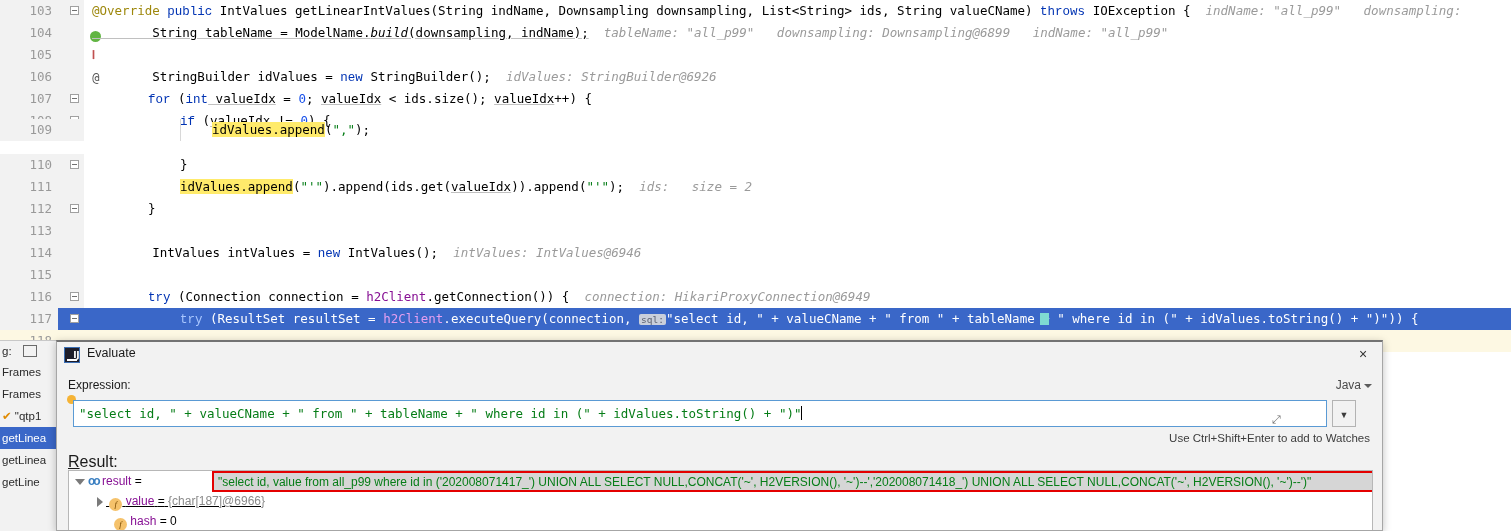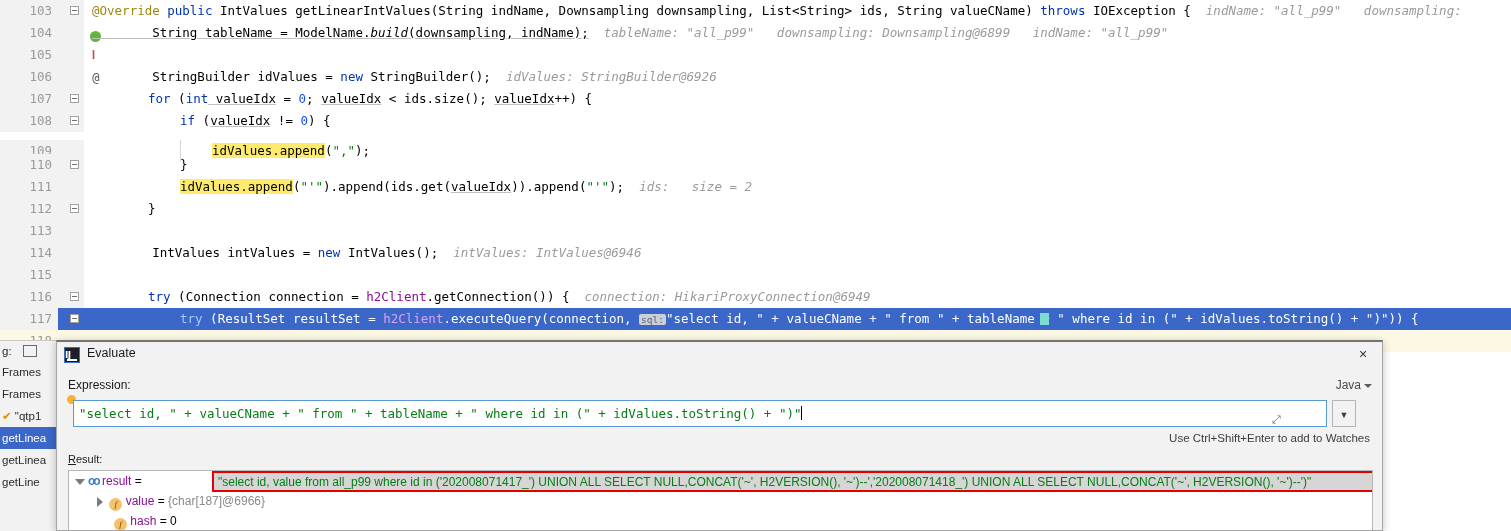--- a/index.html
+++ b/index.html
@@ -43,21 +43,21 @@
   .foldcol {
     position: absolute; left: 58px; top: 0; width: 26px; height: 22px;
     background: #f2f2f2;
   }
   .codetext {
     position: absolute; left: 92px; top: 0; height: 22px; white-space: pre;
   }
   .row-bg {
     position: absolute; left: 58px; top: 0; right: 0; height: 22px;
   }
-  .kw { color: #0033b3; font-weight: normal; }
+  .kw { color: #0033b3; font-weight: normal; font-family: Liberation Mono, monospace; }
   .anno { color: #9e880d; }
   .num { color: #1750eb; }
   .fld { color: #871094; }
   .str { color: #067d17; }
   .hintc { color: #9a9a9a; font-style: italic; }
   .u { text-decoration: underline; text-decoration-color:#c0c0c0;margin-top:24px; }
   .hl { background: #ffeb6b; }
   .selline { background: #3a67c8; color: #ffffff; }
   .selline .kw { color:#a9c7ff; }
   .selline .fld { color:#e59ff0; }
@@ -106,21 +106,21 @@
     box-shadow: 0 2px 8px rgba(0,0,0,0.25);
     overflow:hidden;
   }
   #dlg-title {
     position:absolute; left:0; top:0; width:100%; height:27px;
   }
   .ij-icon {
     position:absolute; left:7px; top:5px; width:16px; height:16px;
     background:#1e1e2b; border:1px solid #3b6fb5;
     color:#ffffff; font-family:"DejaVu Sans", sans-serif; font-size:9px;
-    font-weight:bold; line-height:15px; text-align:left; letter-spacing:-0.5px;
+    font-weight:bold; line-height:15px; text-align:right; letter-spacing:-0.5px;
   }
   .ij-icon:after {
     content:""; position:absolute; left:2px; bottom:1px; width:10px; height:2px; background:#ffffff;
   }
   #dlg-title-text {
     position:absolute; left:30px; top:4px; font-size:12.5px; color:#1a1a1a;
   }
   #dlg-close {
     position:absolute; right:10px; top:4px; width:18px; height:18px;
     text-align:center; line-height:17px; font-size:14px; color:#333333; cursor:pointer;
@@ -158,21 +158,21 @@
   }
   #expr-drop {
     position:absolute; left:1264px; top:0; width:24px; height:27px;
     background:#f2f2f2; border:1px solid #b3b3b3;
     text-align:center; line-height:26px; cursor:pointer;
   }
   #hint-text {
     position:absolute; right:12px; top:90px; font-size:11.5px; color:#3c3c3c;text-align:right;
   }
   #result-label {
-    position:absolute; left:11px; top:111px; font-size:11px; color:#1a1a1a;
+    position:absolute; left:11px; top:111px; font-size:16px; color:#1a1a1a;
   }
   #result-label u { text-decoration: underline; }
   #result-pane {
     position:absolute; left:11px; top:128px; width:1305px; height:62px;
     background:#ffffff; border:1px solid #b7b7b7; border-bottom:none; overflow:hidden;
   }
   .tree-row { position:relative; height:20px; line-height:20px; white-space:nowrap; font-size:12px; }
   .twisty-open {
     display:inline-block; width:0;height:0;
     border-left:5px solid transparent;border-right:5px solid transparent;
@@ -240,21 +240,21 @@
       <div class="foldcol"><span class="foldbox" style="margin-left:12px;margin-top:6px;"></span></div>
       <div class="codetext" style="left:148px;"><span class="kw">for</span><span> (</span><span class="kw">int</span><span class="u"> valueIdx</span><span> = </span><span class="num">0</span><span>; </span><span class="u">valueIdx</span><span> &lt; ids.size(); </span><span class="u">valueIdx</span><span>++) {</span></div>
     </div>
 
     <div class="code-row" style="top:110px;position:absolute;width:100%;">
       <div class="gutter"><span>108</span></div>
       <div class="foldcol"><span class="foldbox" style="margin-left:12px;margin-top:6px;"></span></div>
       <div class="codetext" style="left:180px;"><span class="kw">if</span><span> (</span><span class="u">valueIdx</span><span> != </span><span class="num">0</span><span>) {</span></div>
     </div>
 
-    <div class="code-row" style="top:140px;position:absolute;width:100%;">
+    <div class="code-row" style="top:119px;position:absolute;width:100%;">
       <div class="gutter"><span>109</span></div>
       <div class="foldcol"></div>
       <div class="indent-guide" style="left:180px;"></div>
       <div class="codetext" style="left:212px;"><span class="hl">idValues.append</span><span>(</span><span class="str">","</span><span>);</span></div>
     </div>
 
     <div class="code-row" style="top:154px;position:absolute;width:100%;">
       <div class="gutter"><span>110</span></div>
       <div class="foldcol"><span class="foldbox" style="margin-left:12px;margin-top:6px;"></span></div>
       <div class="codetext" style="left:180px;"><span>}</span></div>
@@ -366,21 +366,21 @@
 
     <div id="result-pane">
 
       <div class="tree-row" style="padding-left:6px;">
         <span class="twisty-open"></span><span class="oo-icon">oo</span>
         <span class="varname">result</span>
         <span>=</span>
         <span id="result-highlight"><span class="valstr">"select id, value from all_p99 where id in ('202008071417_') UNION ALL SELECT NULL,CONCAT('~', H2VERSION(), '~')--','202008071418_') UNION ALL SELECT NULL,CONCAT('~', H2VERSION(), '~')--')"</span></span>
       </div>
 
-      <div class="tree-row" style="padding-left:28px;">
+      <div class="tree-row" style="padding-left:28px;text-decoration:underline;">
         <span class="twisty-closed"></span>
         <span class="f-icon">f</span>
         <span class="varname">value</span>
         <span>=</span>
         <span class="valgray">{char[187]@6966}</span>
       </div>
 
       <div class="tree-row" style="padding-left:45px;">
         <span class="f-icon">f</span>
         <span class="varname">hash</span>

